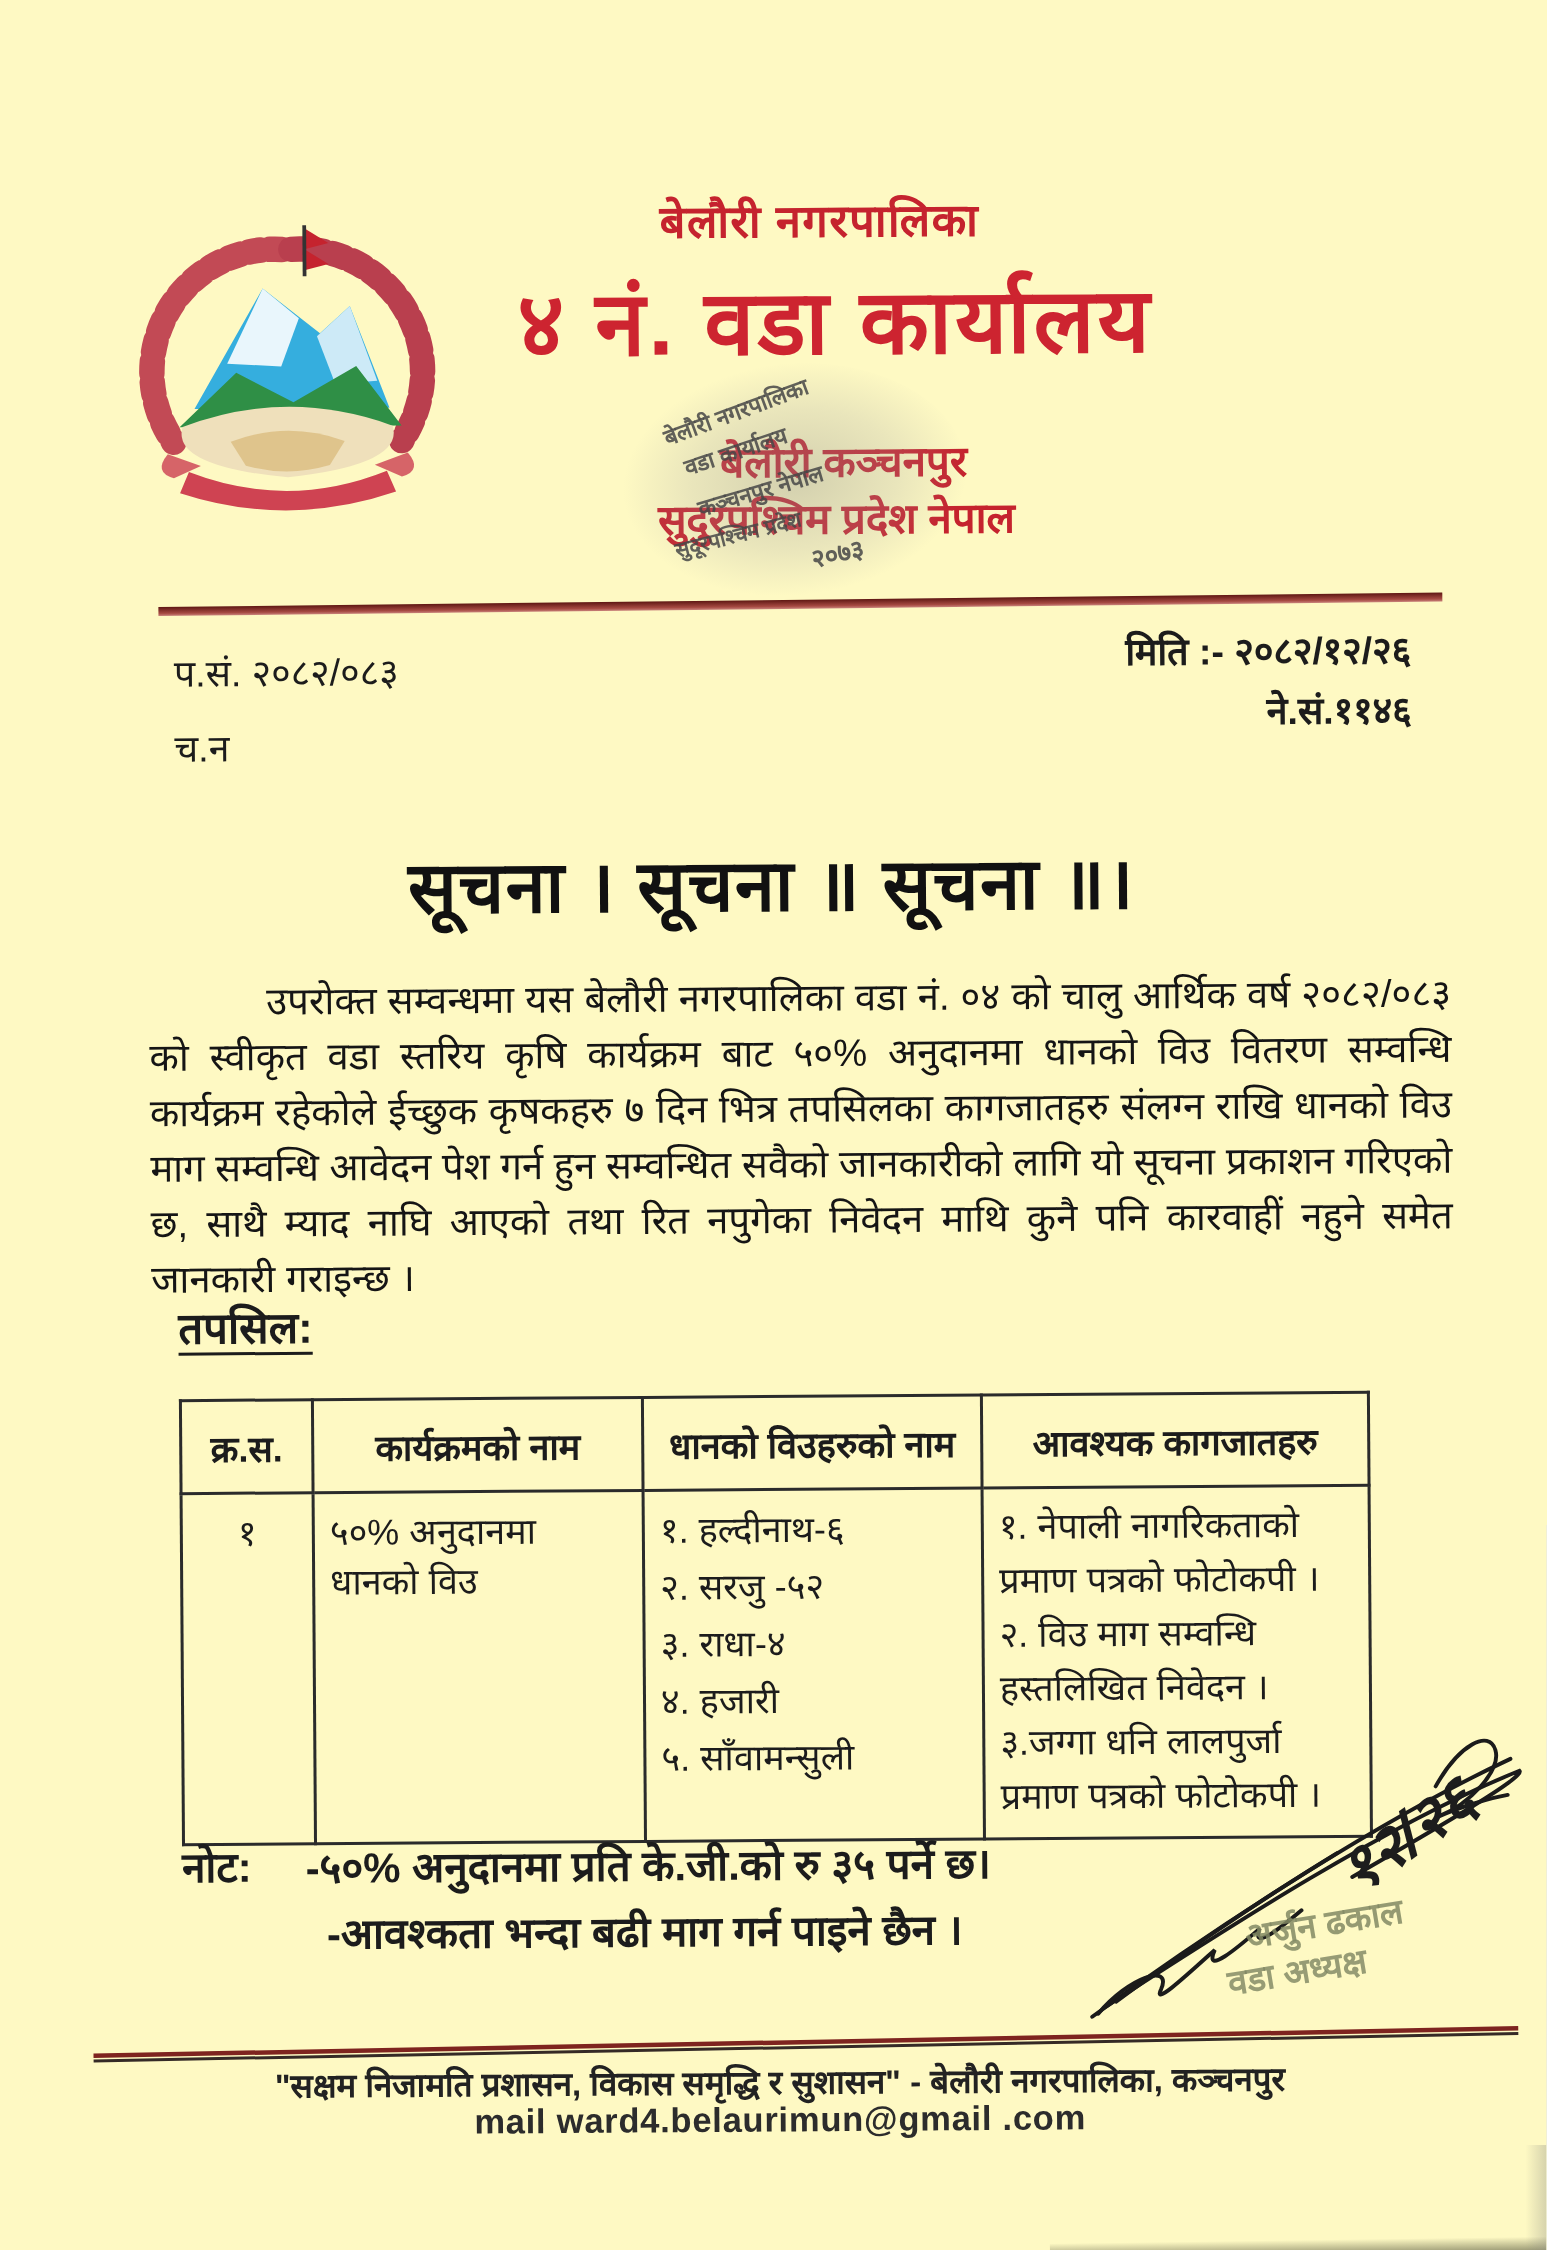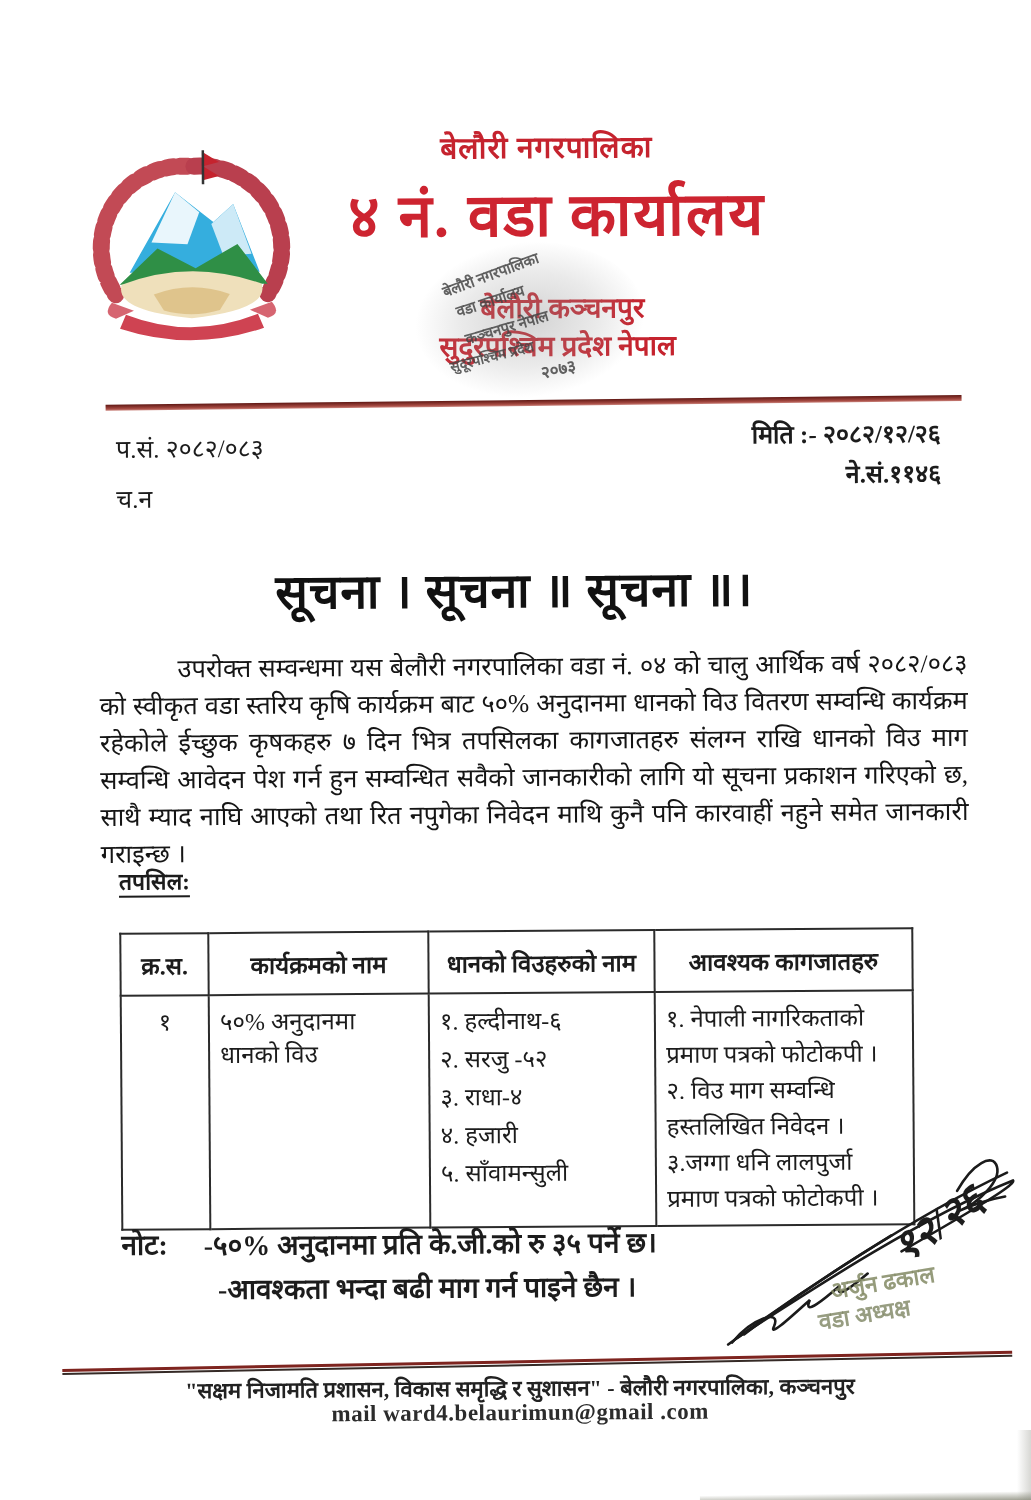--- a/index.html
+++ b/index.html
@@ -1,22 +1,22 @@
 <!DOCTYPE html>
 <html><head>
 <meta charset="utf-8">
 <style>
   html,body{margin:0;padding:0;background:#e8e8e4;}
   .page{
     position:relative;
     width:1031px;height:1500px;
     margin:0 auto;
-    background:#ffffff;
+    background:#fef9c3;
     overflow:hidden;
-    font-family:Liberation Serif, serif;
+    font-family:Liberation Sans, sans-serif;
     color:#1c1c1c;
   }
   .tilt{position:absolute;inset:0;transform:rotate(-0.4deg);transform-origin:50% 50%;}
 
   
   .muni-name{
     position:absolute;top:126px;left:0;width:100%;
     text-align:center;padding-left:70px;box-sizing:border-box;
     color:#c5232e;font-size:30px;font-weight:bold;letter-spacing:1px;
   }
@@ -64,21 +64,21 @@
   .notice-title{
     position:absolute;top:556px;left:0;width:100%;text-align:center;
     font-size:48px;font-weight:bold;letter-spacing:1px;color:#111;
   }
   .body-par{
     position:absolute;top:648px;left:100px;width:868px;
     font-size:25.5px;line-height:37px;text-align:justify;text-indent:78px;color:#151515;
   }
   .tapasil{
     position:absolute;top:862px;left:118px;
-    font-size:23px;font-weight:bold;text-decoration:underline;text-underline-offset:6px;
+    font-size:29px;font-weight:bold;text-decoration:underline;text-underline-offset:6px;
   }
 
   
   .tbl{
     position:absolute;top:930px;left:118px;width:792px;
     border-collapse:collapse;table-layout:fixed;font-size:24px;
   }
   .tbl th,.tbl td{border:2.5px solid #2b2b2b;padding:8px 10px;}
   .tbl th{font-weight:bold;text-align:center;height:44px;}
   .tbl td{vertical-align:top;height:186px;}

